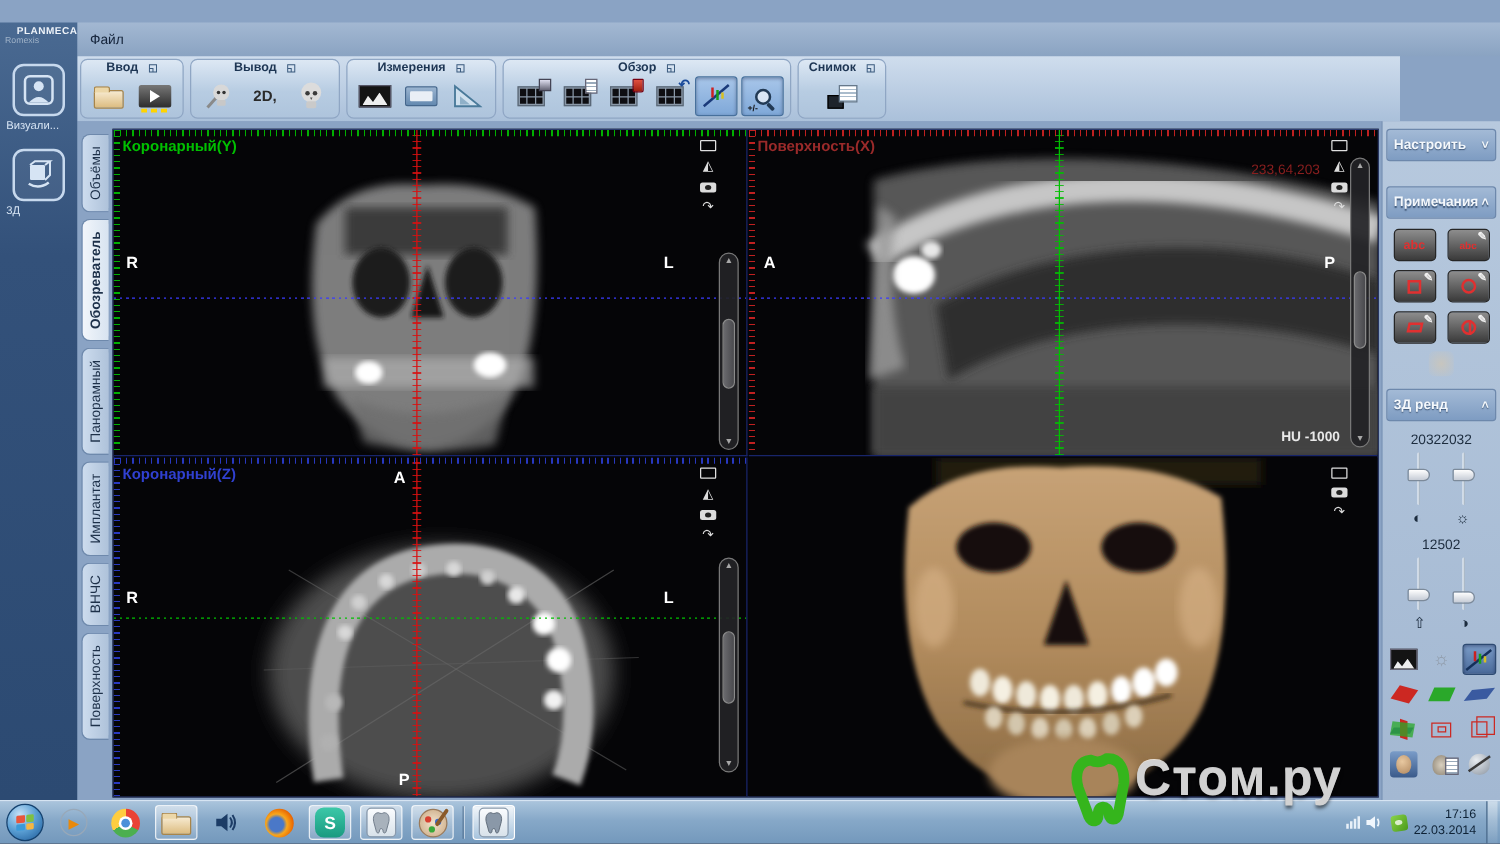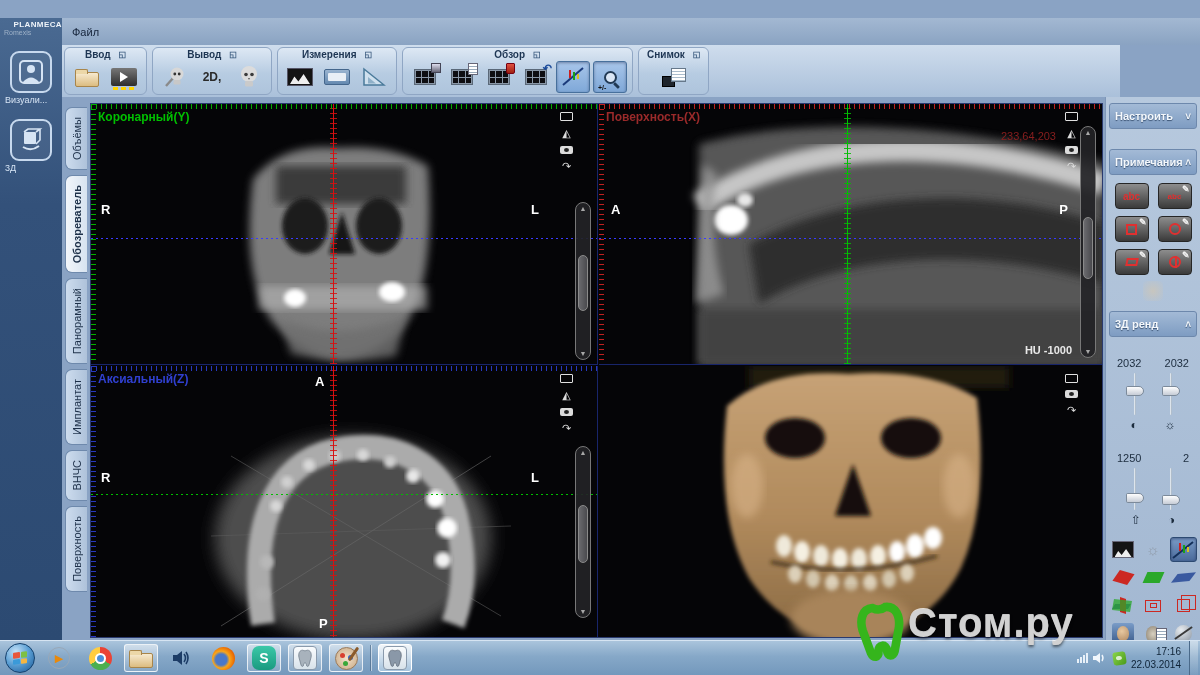--- a/index.html
+++ b/index.html
@@ -156,21 +156,21 @@
     border:1px solid #262626; position:relative; display:flex; align-items:center; justify-content:center;
     color:#e03030; font-weight:bold; font-size:10px; }
   .ann-pencil { position:absolute; top:0; right:1px; color:#f0f0f0; font-size:9px; }
   .sh-sq { width:11px; height:11px; border:2px solid #e03030; }
   .sh-ci { width:12px; height:12px; border:2px solid #e03030; border-radius:50%; }
   .sh-im { width:12px; height:8px; border:2px solid #e03030; transform:skewX(-12deg); }
   .sh-an { width:12px; height:12px; border:2px solid #e03030; border-radius:50%; position:relative; }
   .sh-an::after { content:''; position:absolute; left:4px; top:-2px; width:2px; height:12px; background:#e03030; }
   .ghost { width:20px; height:20px; margin:2px auto 10px; border-radius:4px;
     background:radial-gradient(#cdc6b8,rgba(180,198,220,0)); opacity:.8; }
-  .sl-vals { display:flex; justify-content:space-between; padding:0 8px; font-size:11px; color:#1c2c3e; margin-top:20px; }
+  .sl-vals { display:flex; justify-content:center; padding:0 8px; font-size:11px; color:#1c2c3e; margin-top:9px; }
   .sl-row { display:flex; justify-content:space-around; padding:0 8px; margin-top:2px; }
   .slider { width:24px; height:46px; position:relative; }
   .slider::before { content:''; position:absolute; left:11px; top:2px; bottom:2px; width:2px;
     background:linear-gradient(90deg,#f4f8fc,#9ab); border-radius:1px; }
   .sl-thumb { position:absolute; left:3px; width:18px; height:10px;
     background:linear-gradient(#fefefe,#c6ccd6); border:1px solid #7c8a9a;
     border-radius:2px 6px 6px 2px; }
   .sl-icons { display:flex; justify-content:space-around; padding:0 8px; font-size:12px; color:#1c2c3e; margin:1px 0 2px; }
   .rgrid { display:grid; grid-template-columns:repeat(3,27px); gap:3px; justify-content:center; margin-top:10px; }
   .rg { height:25px; display:flex; align-items:center; justify-content:center; border-radius:3px; position:relative; }
@@ -557,21 +557,21 @@
           <circle cx="352" cy="194" r="8" fill="#f2f2f2" filter="url(#b2)"></circle>
           <circle cx="176" cy="196" r="7" fill="#b8b8b8" filter="url(#b2)"></circle>
           <circle cx="172" cy="228" r="7" fill="#b0b0b0" filter="url(#b2)"></circle>
         </svg>
         <div class="ruler-top rt-b"></div>
         <div class="ruler-left rl-b"></div>
         <div class="xv xv-red" style="left:242px;">
             <div class="ticks"></div>
           </div>
         <div class="xh xh-green" style="top:128px;"></div>
-        <div class="q-label lbl-axi">Аксиальный(Z)</div>
+        <div class="q-label lbl-axi">Коронарный(Z)</div>
         <div class="marker" style="left:224px;top:8px;">A</div>
         <div class="marker" style="left:10px;top:104px;">R</div>
         <div class="marker" style="right:58px;top:104px;">L</div>
         <div class="marker" style="left:228px;bottom:6px;">P</div>
         <div class="qicons">
           <div class="qi-max"></div>
           <div class="qi-glyph">◭</div>
           <div class="qi-cam"></div>
           <div class="qi-glyph">↷</div>
         </div>

